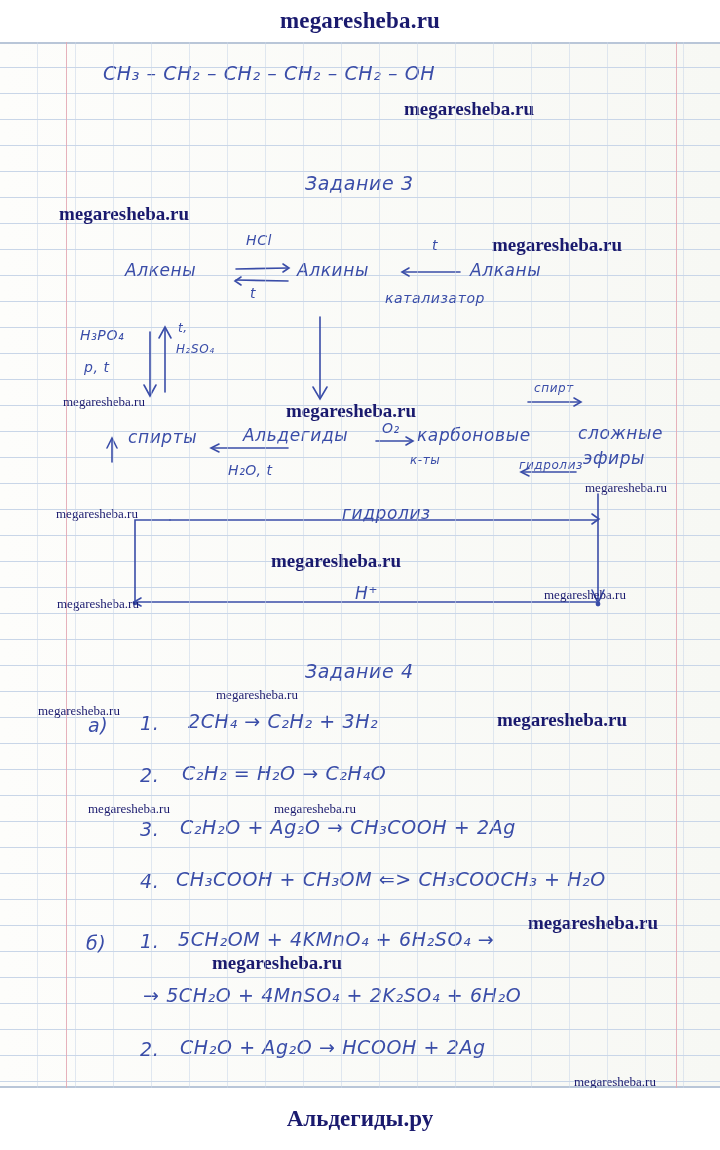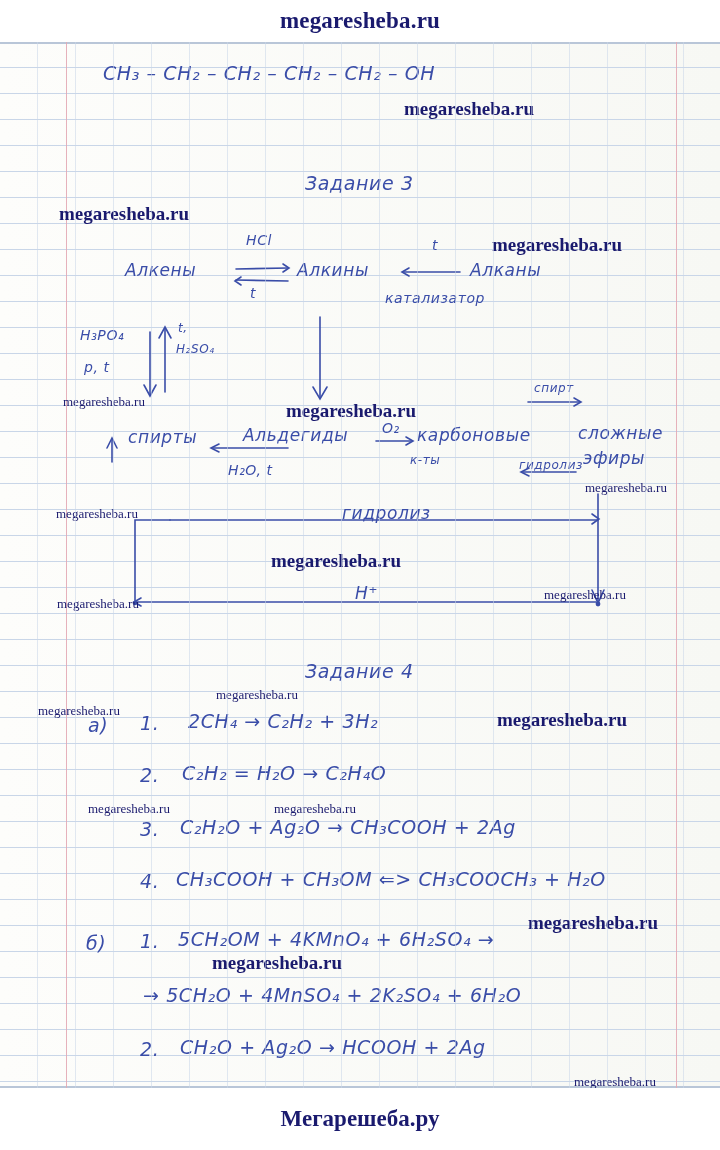--- a/index.html
+++ b/index.html
@@ -267,14 +267,14 @@
   <div class="wm s" style="left:544px; top:545px;">megaresheba.ru</div>
   <div class="wm s" style="left:57px;  top:554px;">megaresheba.ru</div>
   <div class="wm s" style="left:38px;  top:661px;">megaresheba.ru</div>
   <div class="wm s" style="left:216px; top:645px;">megaresheba.ru</div>
   <div class="wm s" style="left:88px;  top:759px;">megaresheba.ru</div>
   <div class="wm s" style="left:274px; top:759px;">megaresheba.ru</div>
   <div class="wm s" style="left:574px; top:1032px;">megaresheba.ru</div>
 </div>
 
 <div class="site-footer">
-  <span>Мегарешеба.ру</span>
+  <span>Альдегиды.ру</span>
 </div>
 
 </body></html>

